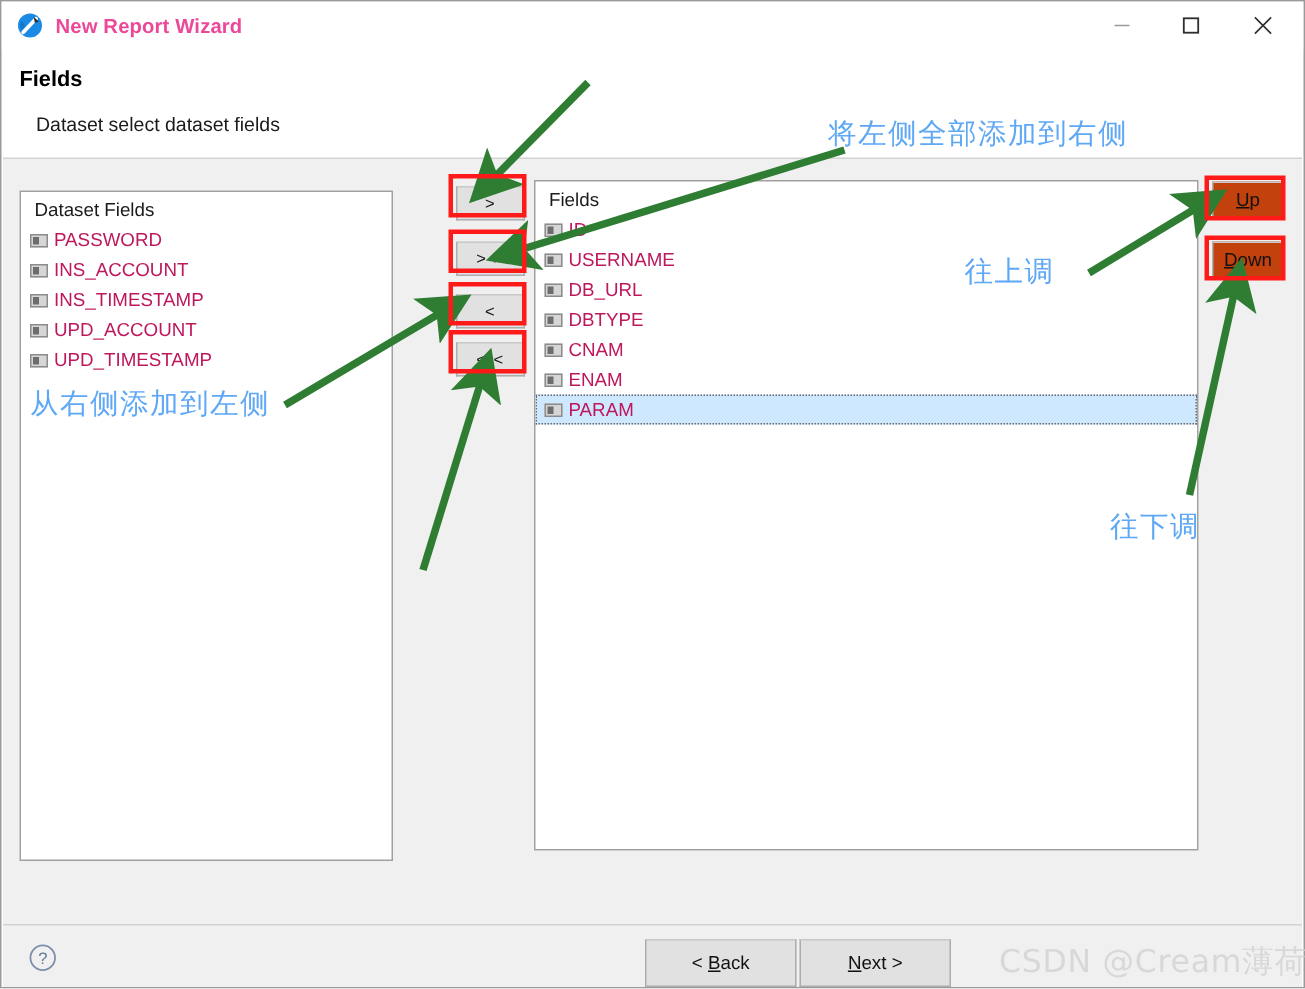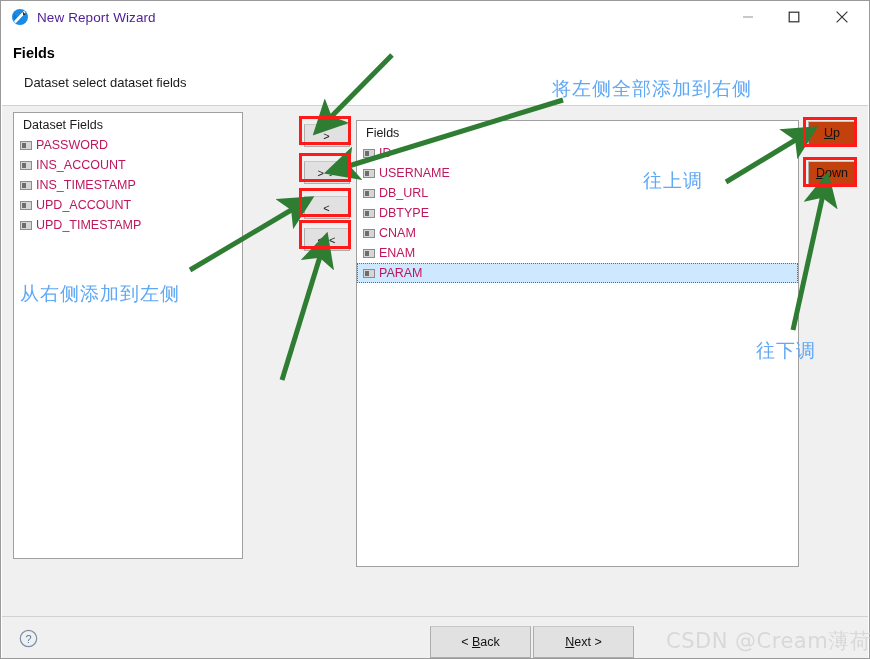--- a/index.html
+++ b/index.html
@@ -29,23 +29,24 @@
     width: 868px; height: 32px;
     background: #ffffff;
     display: flex; align-items: center;
   }
   #title-icon {
     width: 18px; height: 18px;
     margin-left: 10px; margin-right: 8px;
     position: relative; flex: none;
   }
   #title-text {
-    font-size: 13.5px; color: #4c1d95;
+    font-size: 13.5px; color: #ec4899;
     letter-spacing: 0.1px;
     white-space: nowrap;
+    font-weight: bold;
   }
   .wctrl {
     position: absolute; top: 0;
     width: 46px; height: 31px;
     display: flex; align-items: center; justify-content: center;
   }
   #btn-min { right: 98px; }
   #btn-max { right: 52px; }
   #btn-close { right: 4px; }
   .wctrl svg { display: block; }
@@ -73,21 +74,21 @@
     background: #f0f0f0;
   }
 
   .listpanel {
     position: absolute;
     background: #ffffff;
     border: 1px solid #a0a0a0;
     box-sizing: border-box;
     overflow: hidden;
   }
-  #left-panel  { left: 11px;  top: 6px; width: 230px; height: 447px; }
+  #left-panel  { left: 11px;  top: 21px; width: 249px; height: 447px; }
   #right-panel { left: 354px; top: 14px; width: 443px; height: 447px; }
 
   .list-header {
     font-size: 12.5px; color: #1a1a1a;
     padding: 5px 0 3px 9px;
   }
   .list-row {
     display: flex; align-items: center;
     height: 20px;
     padding-left: 6px;
@@ -185,24 +186,24 @@
   .zh {
     position: absolute;
     color: #5fa8f5;
     font-family: "DejaVu Sans", "Liberation Sans", sans-serif;
     font-size: 19px;
     white-space: nowrap;
     letter-spacing: 1px;
   }
   #zh-l2r   { left: 368px; top: 31px; }
   #zh-all-l2r { left: 552px; top: 76px; }
-  #zh-r2l   { left: 20px;  top: 256px; margin-top: 25px; }
+  #zh-r2l   { left: 20px;  top: 256px; }
   #zh-all-r2l { left: 228px; top: 382px; }
   #zh-up    { left: 643px; top: 168px; }
-  #zh-down  { left: 756px; top: 338px; }
+  #zh-down  { left: 740px; top: 338px; }
 
   .redbox {
     position: absolute;
     border: 3px solid #ff1a1a;
     box-sizing: border-box;
   }
   #rb-add     { left: 299px; top: 116px; width: 52px; height: 29px; }
   #rb-add-all { left: 299px; top: 153px; width: 52px; height: 29px; }
   #rb-rem     { left: 299px; top: 188px; width: 52px; height: 29px; }
   #rb-rem-all { left: 299px; top: 220px; width: 52px; height: 29px; }

